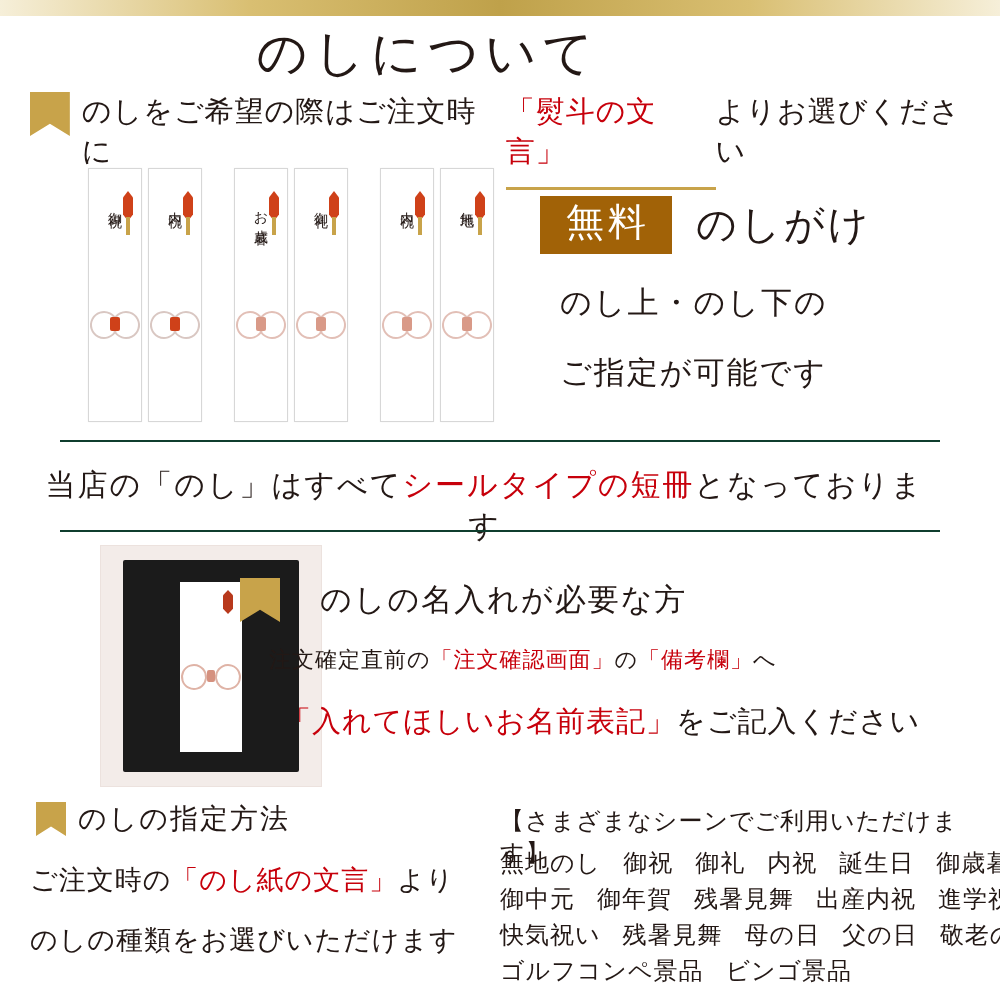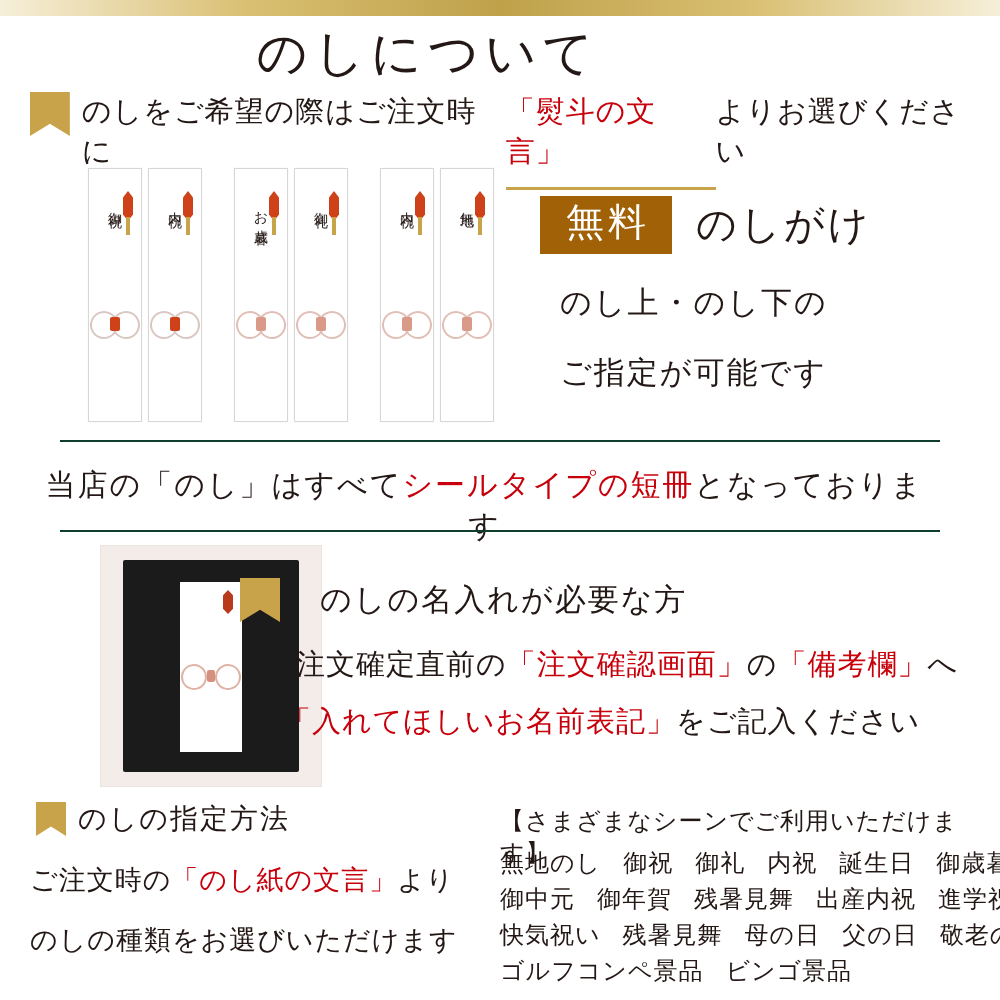--- a/index.html
+++ b/index.html
@@ -166,21 +166,21 @@
   .photo .tag .knot2 .c{
     position:absolute;left:50%;margin-left:-4px;top:10px;width:8px;height:12px;background:#d5917f;border-radius:2px;
   }
   
   .name-head{
     position:absolute;left:240px;top:578px;
     display:flex;align-items:center;
     font-size:31px;letter-spacing:2px;gap:28px;
   }
   .name-l1{
-    position:absolute;left:296px;top:645px;font-size:29px;letter-spacing:1px;
+    position:absolute;left:269px;top:645px;font-size:22px;letter-spacing:1px;
   }
   .name-l2{
     position:absolute;left:282px;top:702px;font-size:29px;letter-spacing:1px;
   }
   .name-l1 .hl,.name-l2 .hl{color:#c7000b;}
   
   .how-head{
     position:absolute;left:36px;top:800px;
     display:flex;align-items:center;
     font-size:28px;letter-spacing:2px;

